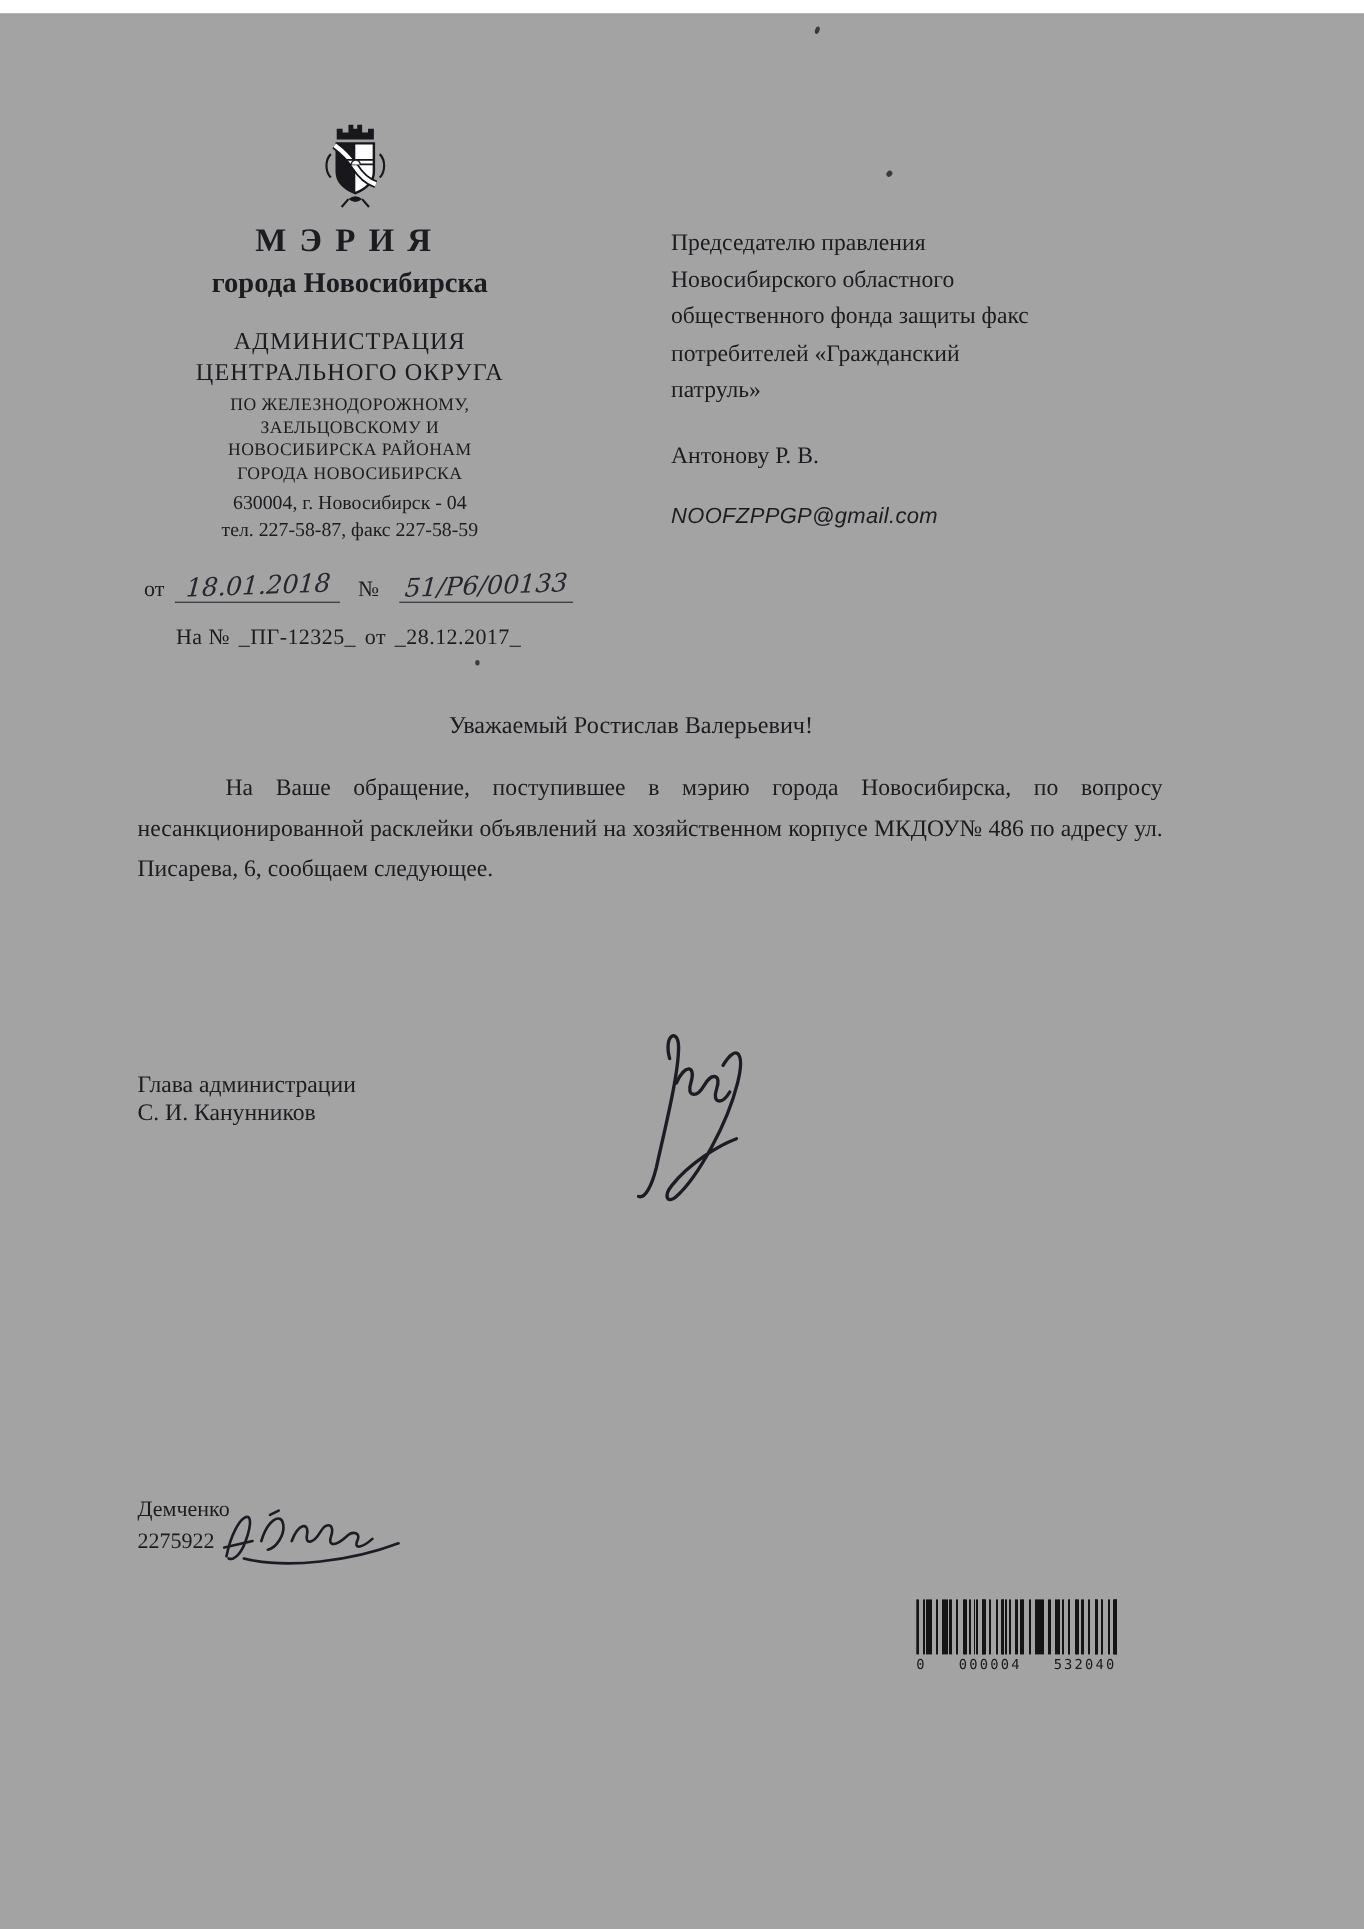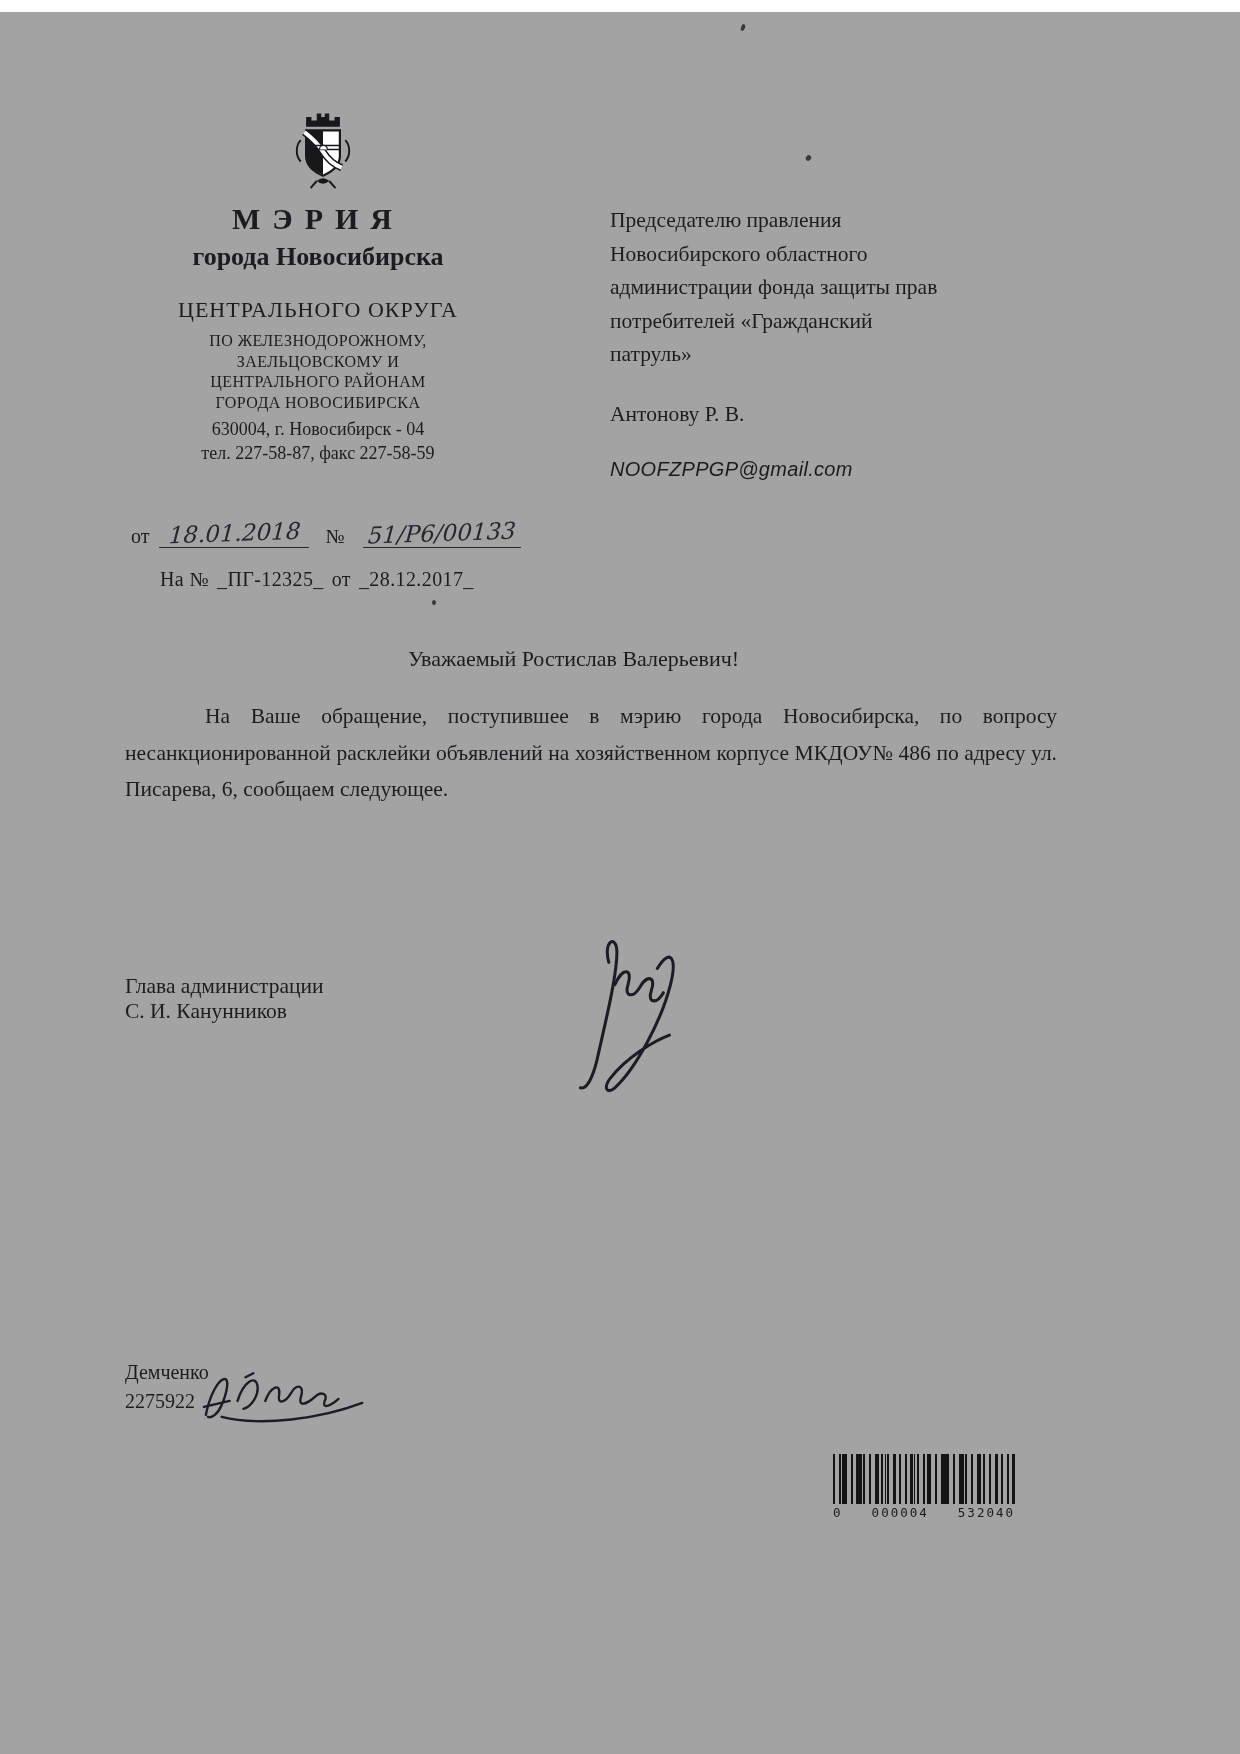--- a/index.html
+++ b/index.html
@@ -101,38 +101,39 @@
 
       <path d="M38 84 Q45 78 52 84 Q45 90 38 84 Z" fill="#17171c"></path>
       <path d="M31 92 L38 84 M59 92 L52 84" stroke="#17171c" stroke-width="2.2" fill="none"></path>
     </svg>
   </div>
 
   <div class="sender">
     <div class="org1">МЭРИЯ</div>
     <div class="org2">города Новосибирска</div>
     <div class="dept">
+      <div>АДМИНИСТРАЦИЯ</div>
       <div>ЦЕНТРАЛЬНОГО ОКРУГА</div>
     </div>
     <div class="district">
       <div>ПО ЖЕЛЕЗНОДОРОЖНОМУ,</div>
       <div>ЗАЕЛЬЦОВСКОМУ И</div>
-      <div>ЦЕНТРАЛЬНОГО РАЙОНАМ</div>
+      <div>НОВОСИБИРСКА РАЙОНАМ</div>
       <div>ГОРОДА НОВОСИБИРСКА</div>
     </div>
     <div class="addr">
       <div>630004, г. Новосибирск - 04</div>
       <div>тел. 227-58-87, факс 227-58-59</div>
     </div>
   </div>
 
   <div class="addressee">
     <div>Председателю правления</div>
     <div>Новосибирского областного</div>
-    <div>администрации фонда защиты прав</div>
+    <div>общественного фонда защиты факс</div>
     <div>потребителей «Гражданский</div>
     <div>патруль»</div>
     <div class="addressee-name">Антонову Р. В.</div>
     <div class="addressee-email">NOOFZPPGP@gmail.com</div>
   </div>
 
   <div class="ref-row">
     <span>от</span><span class="blank blank-date"><span class="hw">18.01.2018</span></span><span>№</span><span class="blank blank-num"><span class="hw">51/Р6/00133</span></span>
   </div>
 

